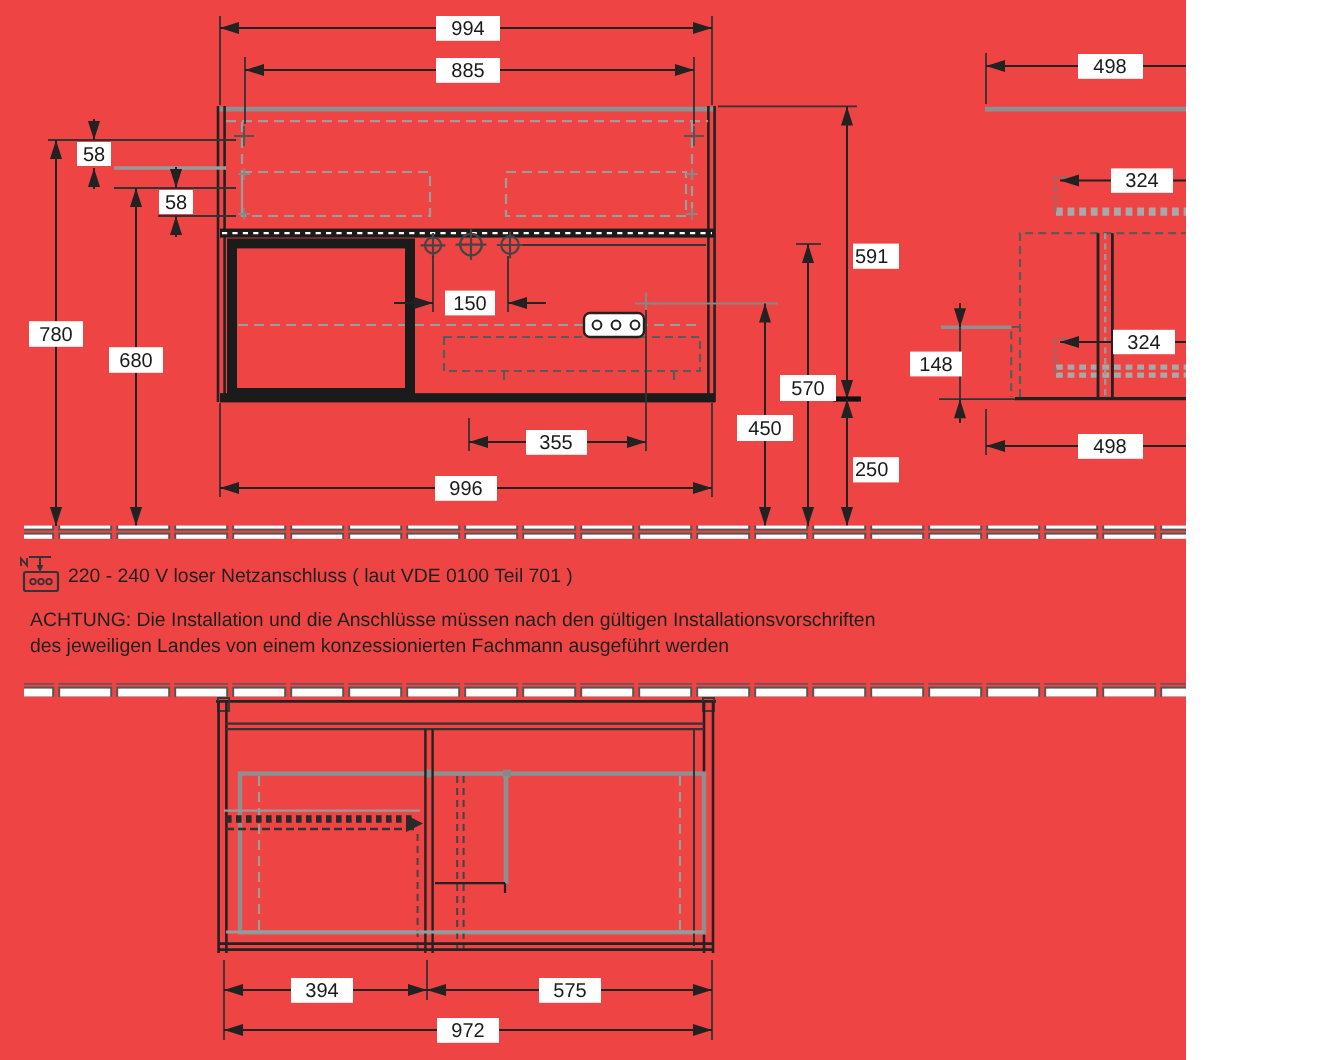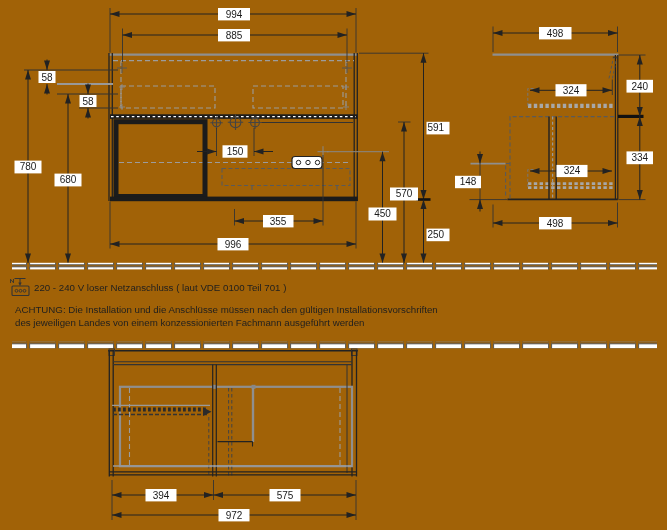--- a/index.html
+++ b/index.html
@@ -1,16 +1,16 @@
 <!DOCTYPE html>
 <html><head>
 <meta charset="utf-8">
 <style>
   html,body{margin:0;padding:0;background:#fff;}
-  .page{position:relative;width:667px;height:530px;background:#a16207;overflow:hidden;}
+  .page{position:relative;width:593px;height:530px;background:#ef4444;overflow:hidden;}
   svg{display:block;}
   .dim{font-family:"Liberation Sans",sans-serif;font-size:10px;fill:#1a1a1a;}
   .note{font-family:"Liberation Sans",sans-serif;font-size:9.7px;fill:#1f1f1f;}
   .k{stroke:#222;}
   .thin{stroke:#333;stroke-width:0.9;fill:none;}
   .gdash{stroke:#9c9c9c;stroke-width:1.1;fill:none;stroke-dasharray:5,3;}
   .ddash{stroke:#5a5a5a;stroke-width:1.1;fill:none;stroke-dasharray:4,2.5;}
   .lbl{fill:#ffffff;}
 </style>
 </head>

